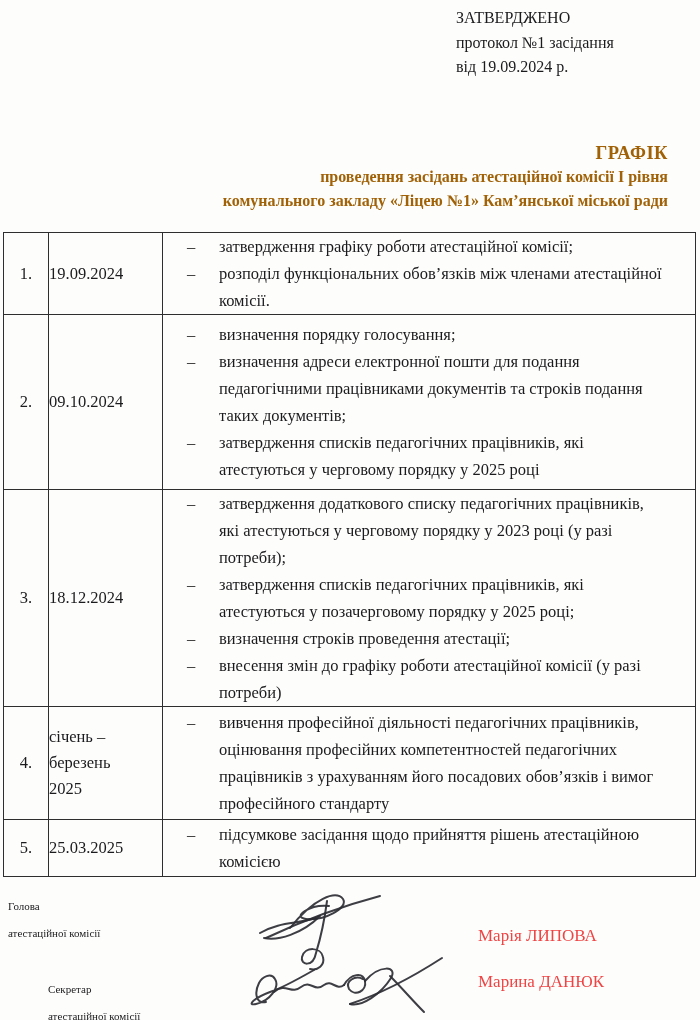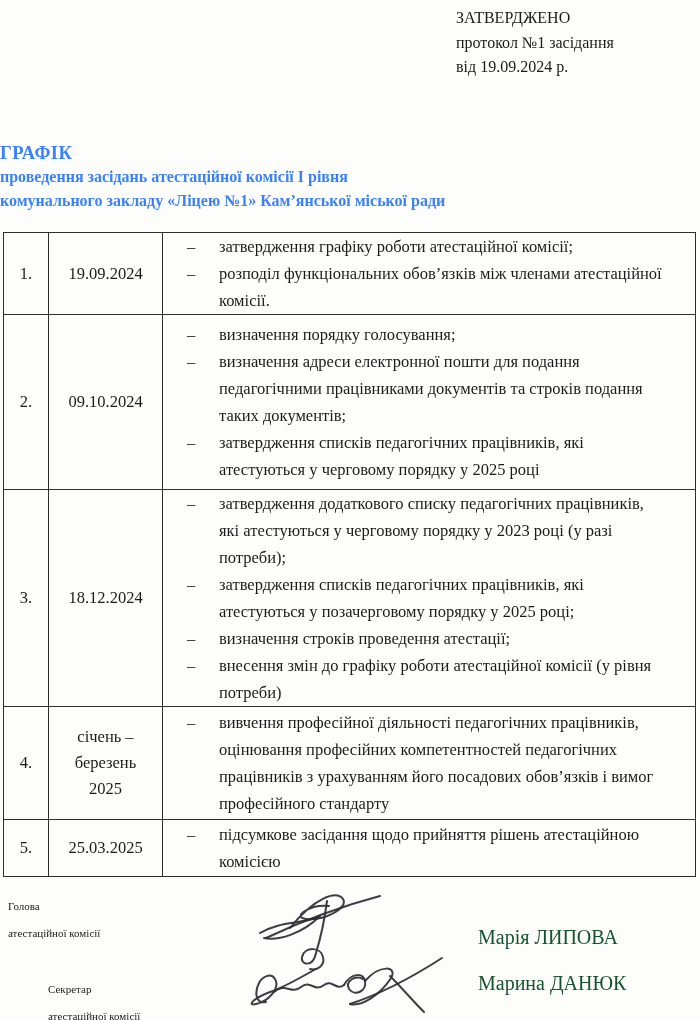--- a/index.html
+++ b/index.html
@@ -24,22 +24,22 @@
     font-size: 16px;
     line-height: 24.5px;
     color: #1b1b1d;
   }
 
   
   .doc-title {
     position: absolute;
     left: 0; top: 141px;
     width: 668px;
-    text-align: left;
-    color: #3b82f6;
+    text-align: right;
+    color: #a16207;
   }
   .doc-title .t1 {
     font-size: 18.5px;
     font-weight: bold;
     letter-spacing: 0.5px;
     line-height: 24px;
   }
   .doc-title .t2 {
     font-size: 16px;
     font-weight: bold;
@@ -63,21 +63,21 @@
     border: 1.5px solid #2e2e2e;
     vertical-align: middle;
     padding: 0;
   }
   tr.r1 { height: 81px; }
   tr.r2 { height: 175px; }
   tr.r3 { height: 216px; }
   tr.r4 { height: 113px; }
   tr.r5 { height: 57px; }
   td.num  { text-align: center; }
-  td.date { text-align: center; white-space: pre-line; line-height: 26px; }
+  td.date { white-space: pre-line; line-height: 26px; }
   td.agenda { padding: 2px 6px 2px 0; }
   .item { display: flex; align-items: flex-start; line-height: 27px; }
   .dash {
     flex: 0 0 32px;
     margin-left: 24px;
     text-align: left;
   }
   .itext {
     flex: 0 1 auto;
     width: 447px;
@@ -90,22 +90,22 @@
     font-size: 11px;
     line-height: 27px;
     white-space: pre-line;
     color: #1b1b1d;
   }
   .role-1 { top: 893px; }
   .role-2 { top: 976px; margin-left: 40px; }
   .sig-name {
     position: absolute;
     left: 478px;
-    font-size: 20px;
-    color: #14532d;
+    font-size: 17px;
+    color: #ef4444;
   }
   .name-1 { top: 926px; }
   .name-2 { top: 972px; font-family: Liberation Serif, serif; }
   .sig-svg {
     position: absolute;
     left: 230px; top: 880px;
     width: 230px; height: 140px;
   }
   .sig-svg path {
     fill: none;
@@ -183,21 +183,21 @@
           <div class="item">
             <span class="dash">–</span>
             <span class="itext">затвердження списків педагогічних працівників, які атестуються у позачерговому порядку у 2025 році;</span>
           </div>
           <div class="item">
             <span class="dash">–</span>
             <span class="itext">визначення строків проведення атестації;</span>
           </div>
           <div class="item">
             <span class="dash">–</span>
-            <span class="itext">внесення змін до графіку роботи атестаційної комісії (у рівня потреби)</span>
+            <span class="itext">внесення змін до графіку роботи атестаційної комісії (у разі потреби)</span>
           </div>
         </td>
       </tr>
       <tr class="r4">
         <td class="num">4.</td>
         <td class="date">січень –
 березень
 2025</td>
         <td class="agenda">
           <div class="item">

